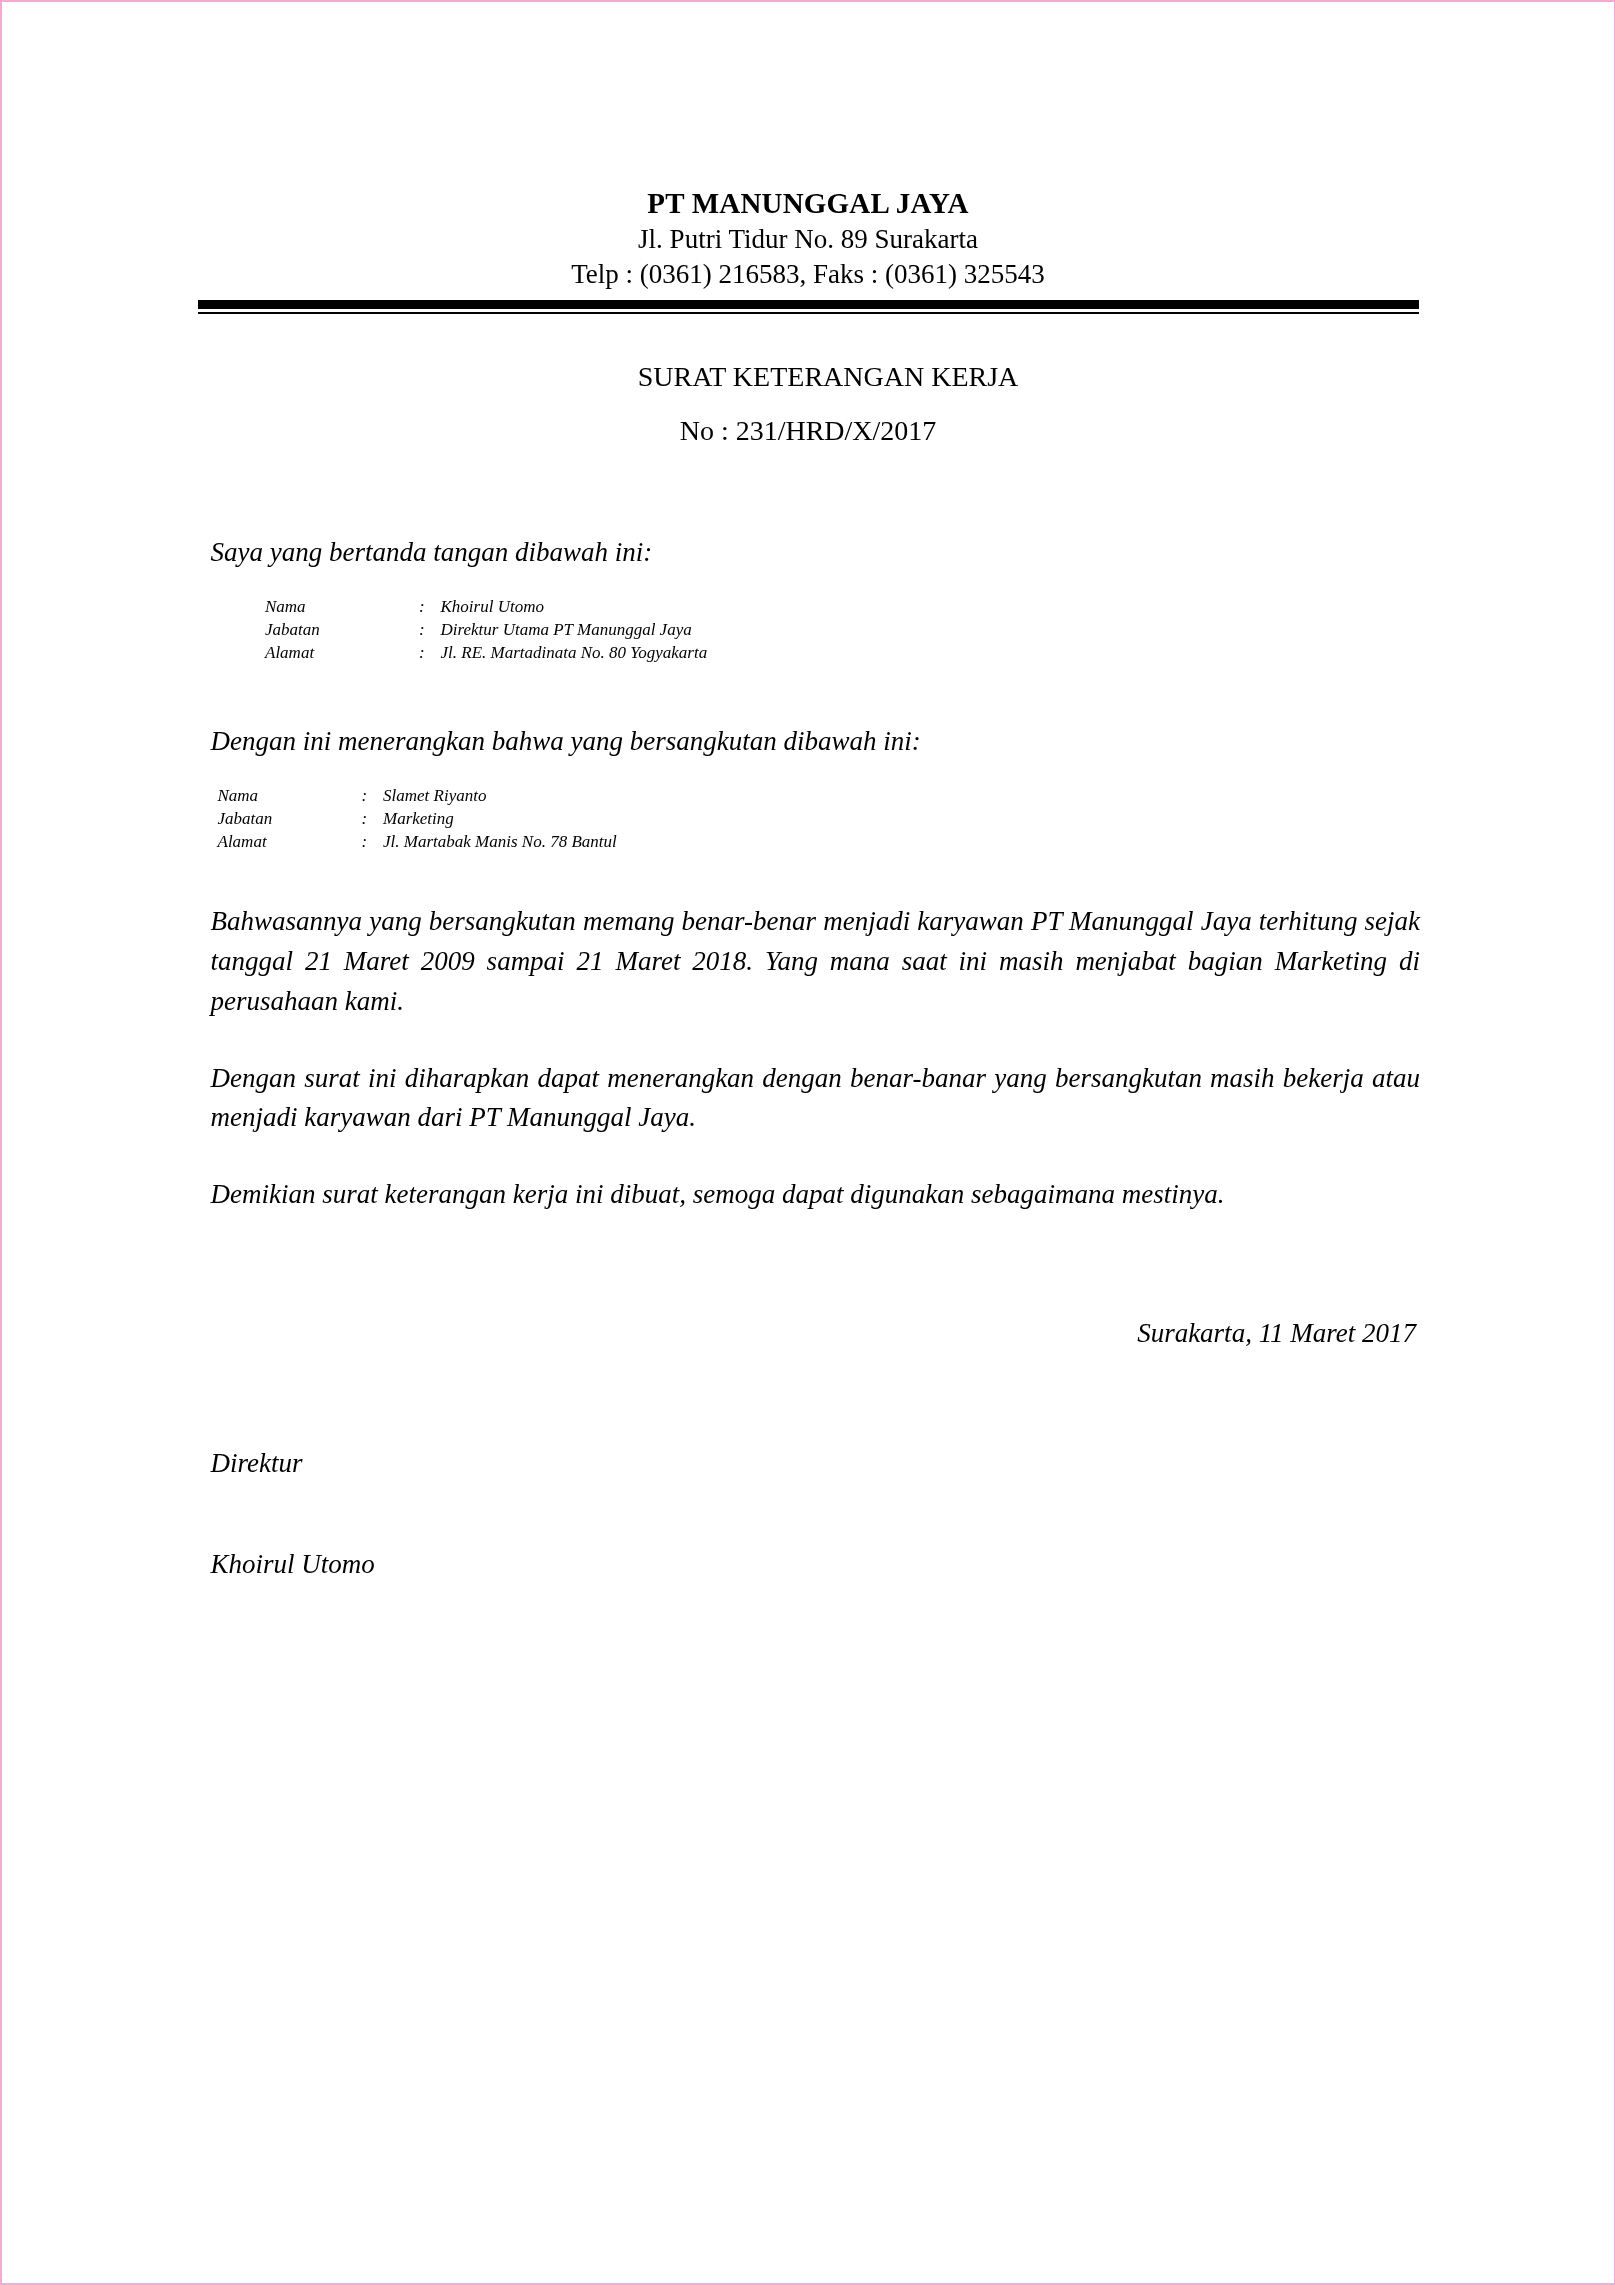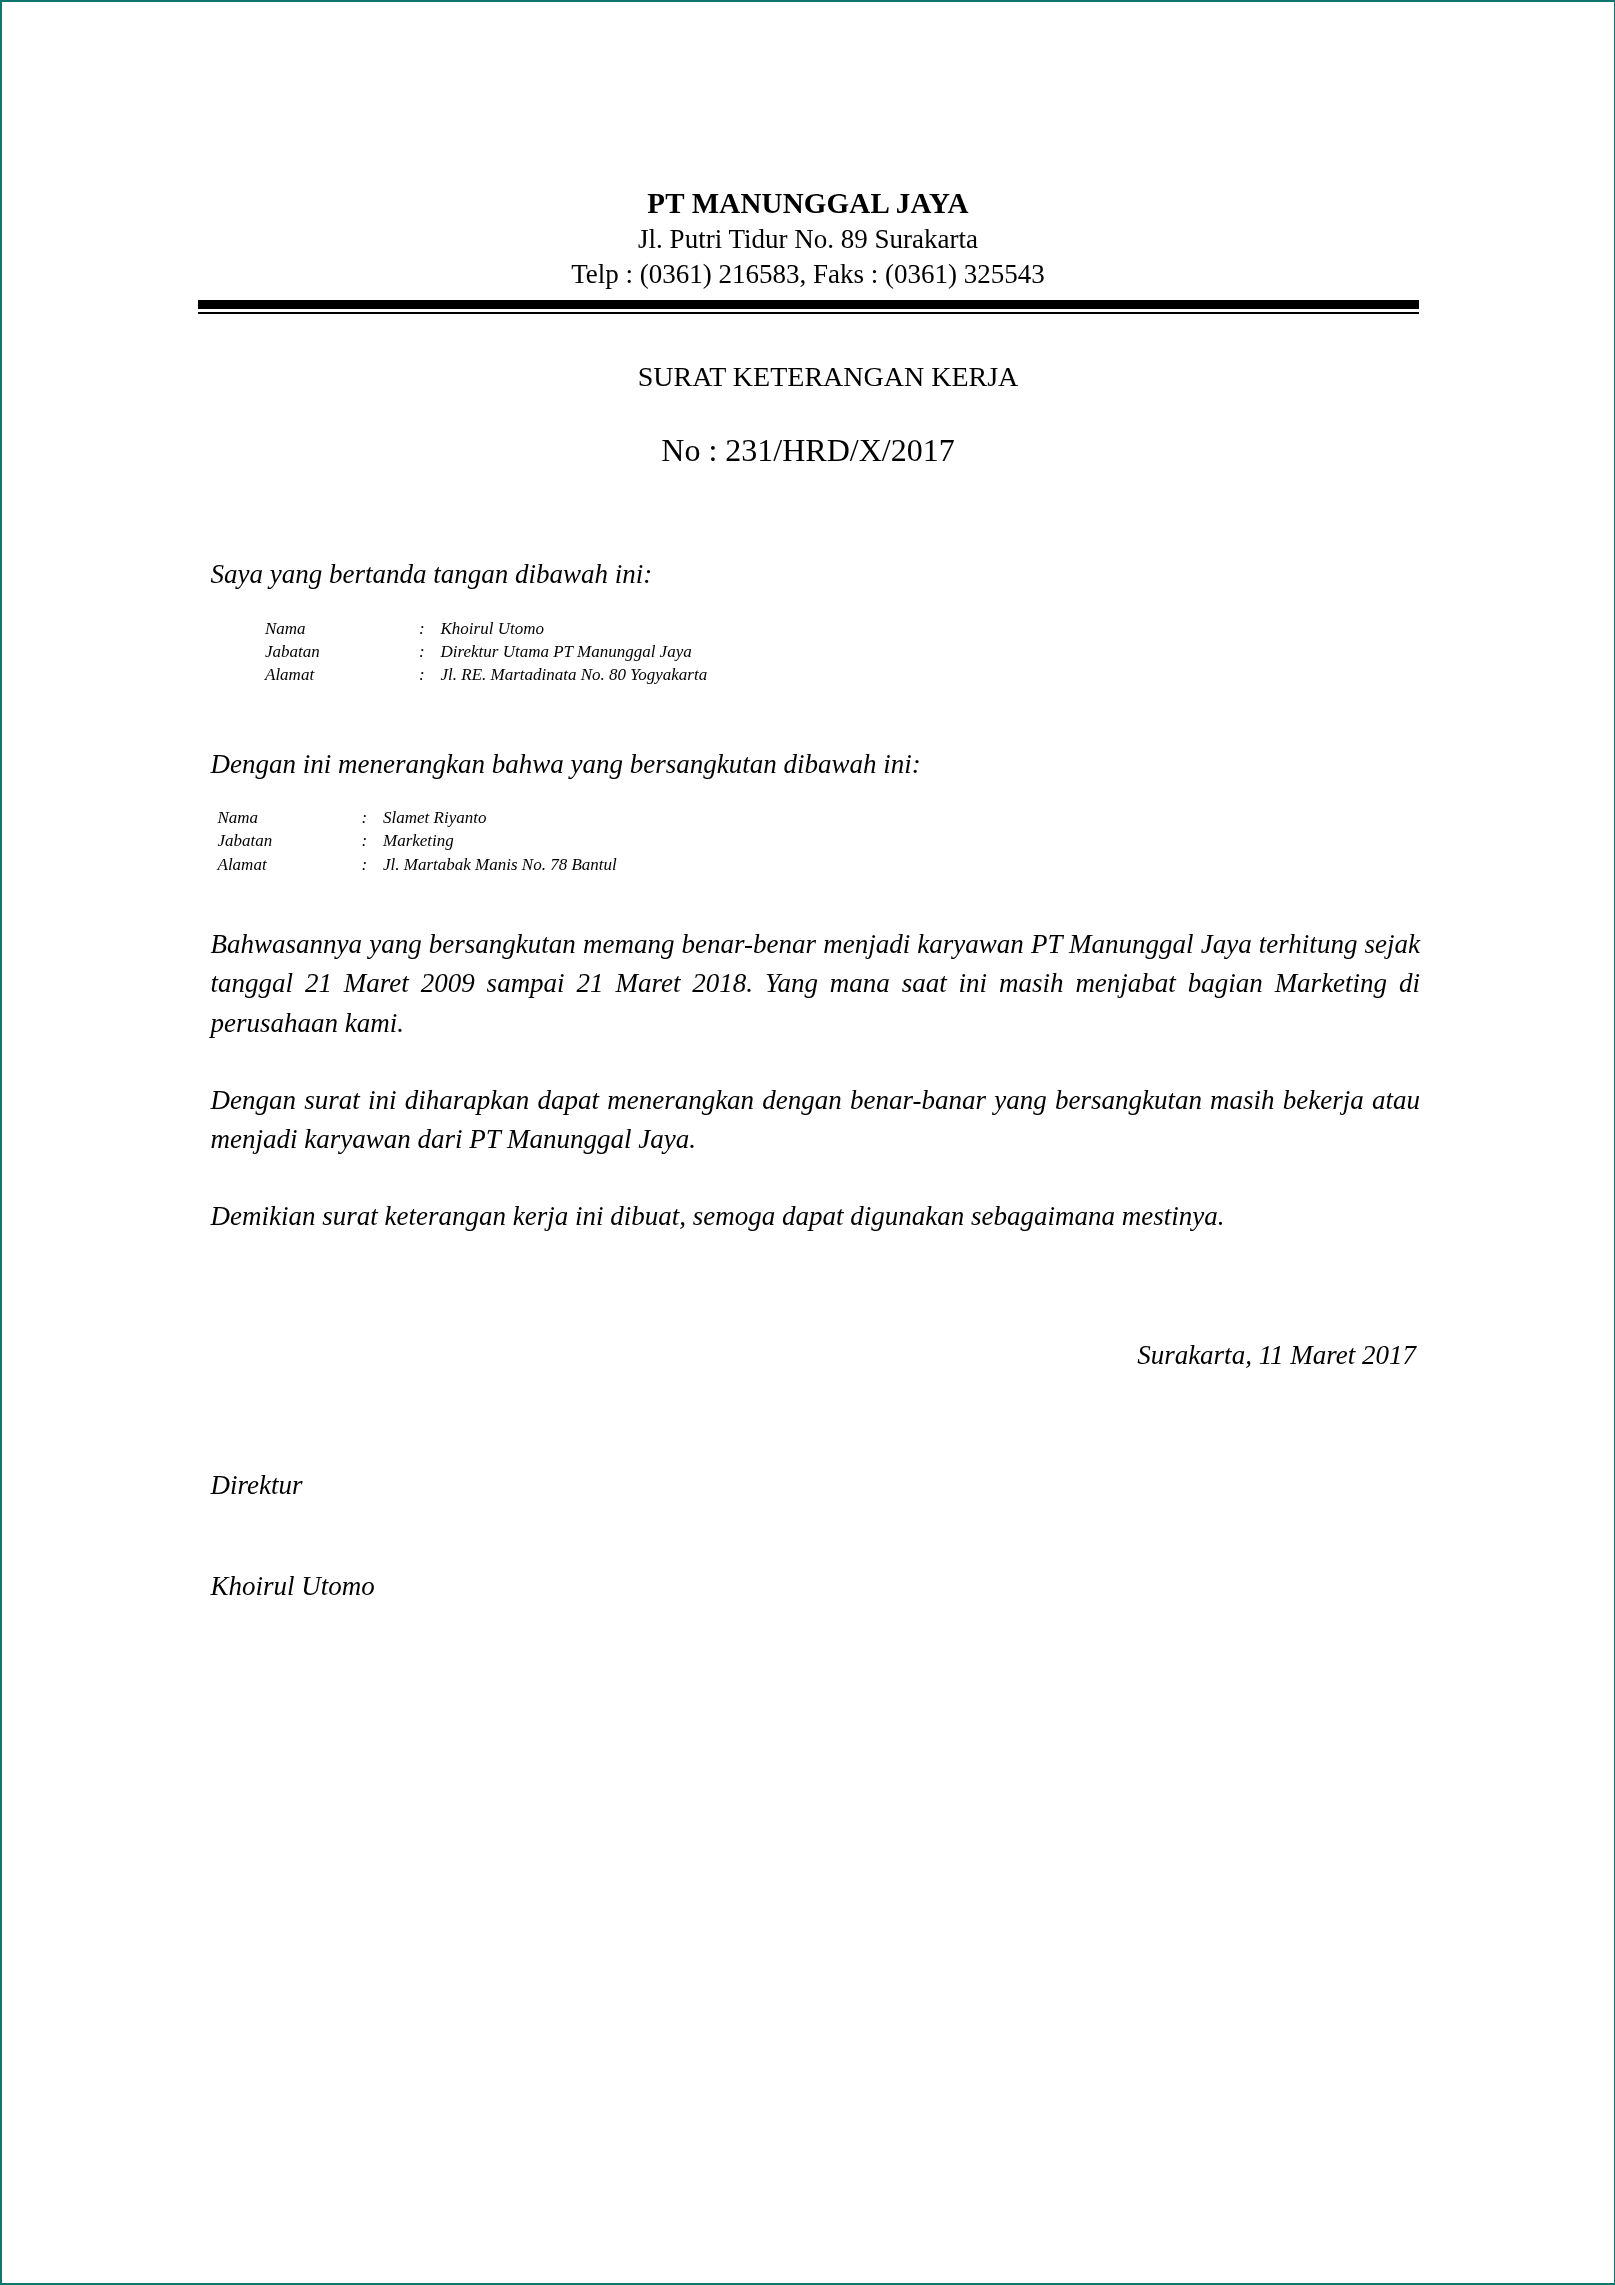--- a/index.html
+++ b/index.html
@@ -14,21 +14,21 @@
     color: #000000;
   }
 
   
   .page {
     position: relative;
     width: 1616px;
     height: 2285px;
     box-sizing: border-box;
     background: #ffffff;
-    border: 2px solid #0f766e;
+    border: 2px solid #f9a8d4;
     overflow: hidden;
   }
 
   .page-inner {
     position: absolute;
     left: 0;
     top: 0;
     width: 100%;
     height: 100%;
     box-sizing: border-box;
@@ -82,23 +82,23 @@
     margin-top: 45px;
   }
 
   .doc-title {
     font-size: 28px;
     line-height: 1.3;
     padding-left: 40px;
   }
 
   .doc-number {
-    font-size: 32px;
+    font-size: 28px;
     line-height: 1.3;
-    margin-top: 35px;
+    margin-top: 18px;
   }
 
   
   .body-area {
     margin: 0 auto;
     width: 1224px;
     padding-left: 0;
     box-sizing: border-box;
     font-style: italic;
   }

